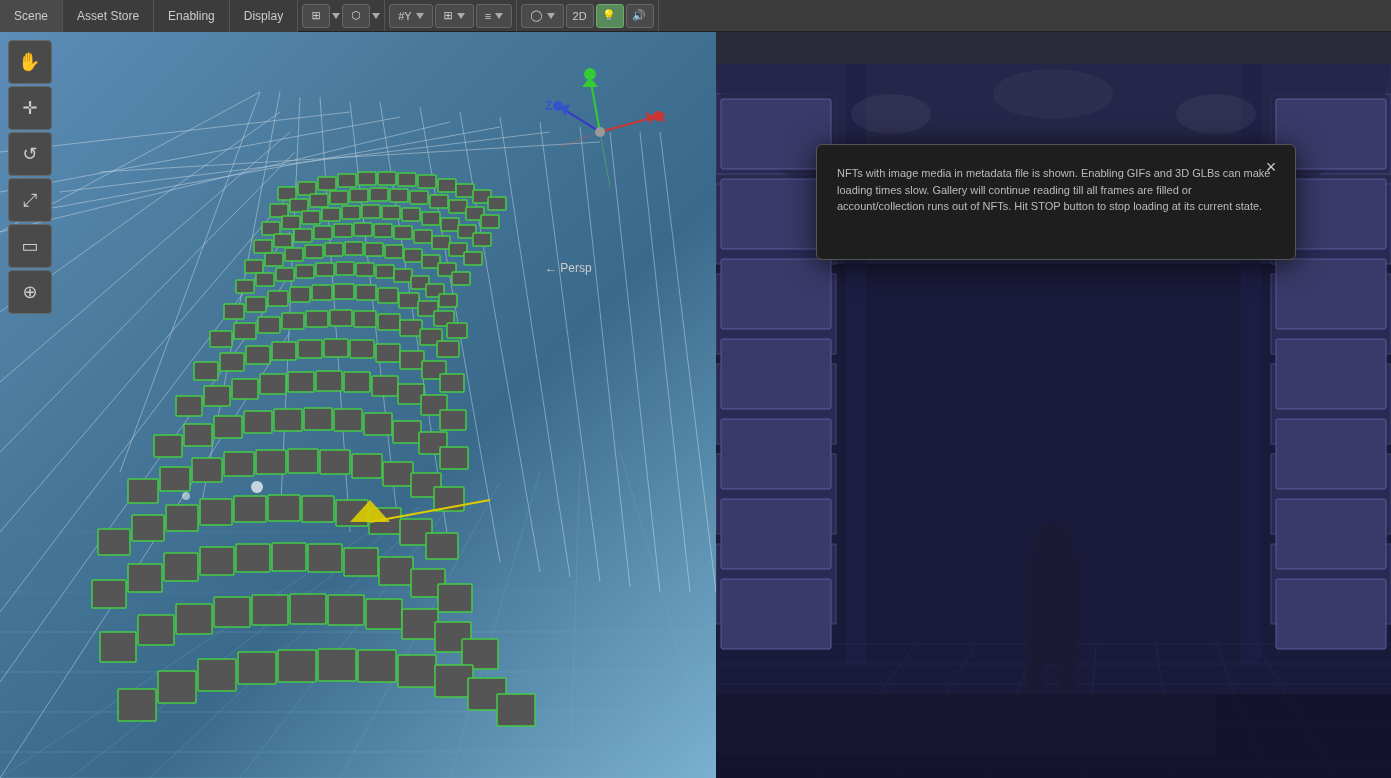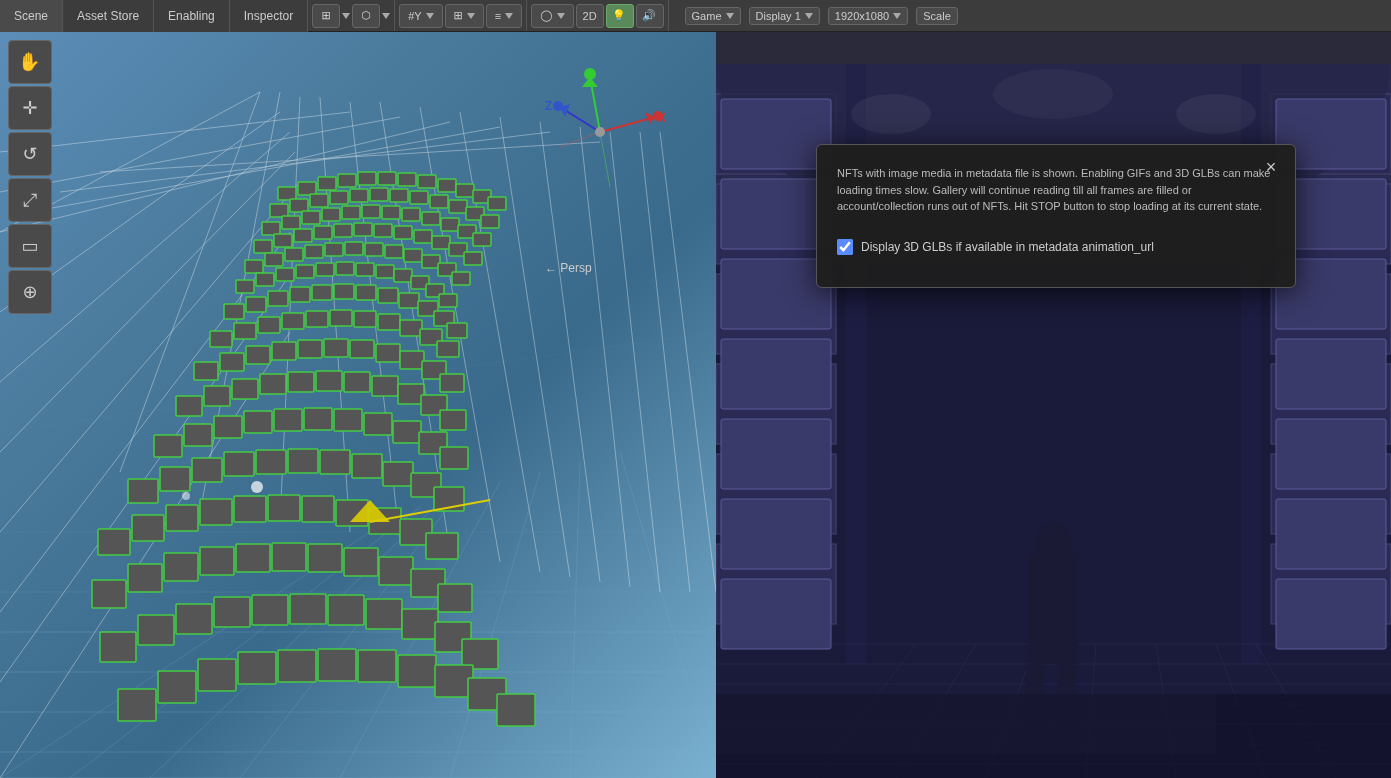--- a/index.html
+++ b/index.html
@@ -262,21 +262,21 @@
     <div class="toolbar-tab active">
       <span>Scene</span>
     </div>
     <div class="toolbar-tab">
       <span>Asset Store</span>
     </div>
     <div class="toolbar-tab">
       <span>Enabling</span>
     </div>
     <div class="toolbar-tab">
-      <span>Inspector</span>
+      <span>Display</span>
     </div>
   </div>
 
   <div class="toolbar-section">
     <div class="toolbar-btn">⊞</div>
     <div class="chevron"></div>
     <div class="toolbar-btn">⬡</div>
     <div class="chevron"></div>
   </div>
 
@@ -298,37 +298,20 @@
   <div class="toolbar-section">
     <div class="toolbar-btn-text">
       <span>◯</span>
       <div class="chevron"></div>
     </div>
     <div class="toolbar-btn">2D</div>
     <div class="toolbar-btn toolbar-btn-active">💡</div>
     <div class="toolbar-btn">🔊</div>
   </div>
 
-  <div style="flex:1; display:flex; align-items:center; padding-left:16px; gap:8px; background:#3c3c3c; height:100%;">
-    <div class="game-select">
-      <span>Game</span>
-      <div class="chevron"></div>
-    </div>
-    <div class="game-select">
-      <span>Display 1</span>
-      <div class="chevron"></div>
-    </div>
-    <div class="game-select">
-      <span>1920x1080</span>
-      <div class="chevron"></div>
-    </div>
-    <div class="game-select">
-      <span>Scale</span>
-    </div>
-  </div>
 </div>
 
 <div class="main-content">
 
   <div class="scene-panel">
     <div class="scene-bg"></div>
 
     <svg class="scene-canvas" viewBox="0 0 716 746" xmlns="http://www.w3.org/2000/svg">
 
       <g opacity="0.5">
@@ -724,21 +707,17 @@
 
       
       <div class="dialog-overlay">
         <div class="dialog-close">
           <span>×</span>
         </div>
 
         <p class="dialog-text">NFTs with image media in metadata file is shown. Enabling GIFs and 3D GLBs can make loading times slow. Gallery will continue reading till all frames are filled or account/collection runs out of NFTs. Hit STOP button to stop loading at its current state.</p>
 
 
-        <div class="checkbox-row">
-          <input type="checkbox" id="chk2" checked="" style="">
-          <label for="chk2">Display 3D GLBs if available in metadata animation_url</label>
-        </div>
 
       </div>
     </div>
   </div>
 </div>
 
 </body></html>

